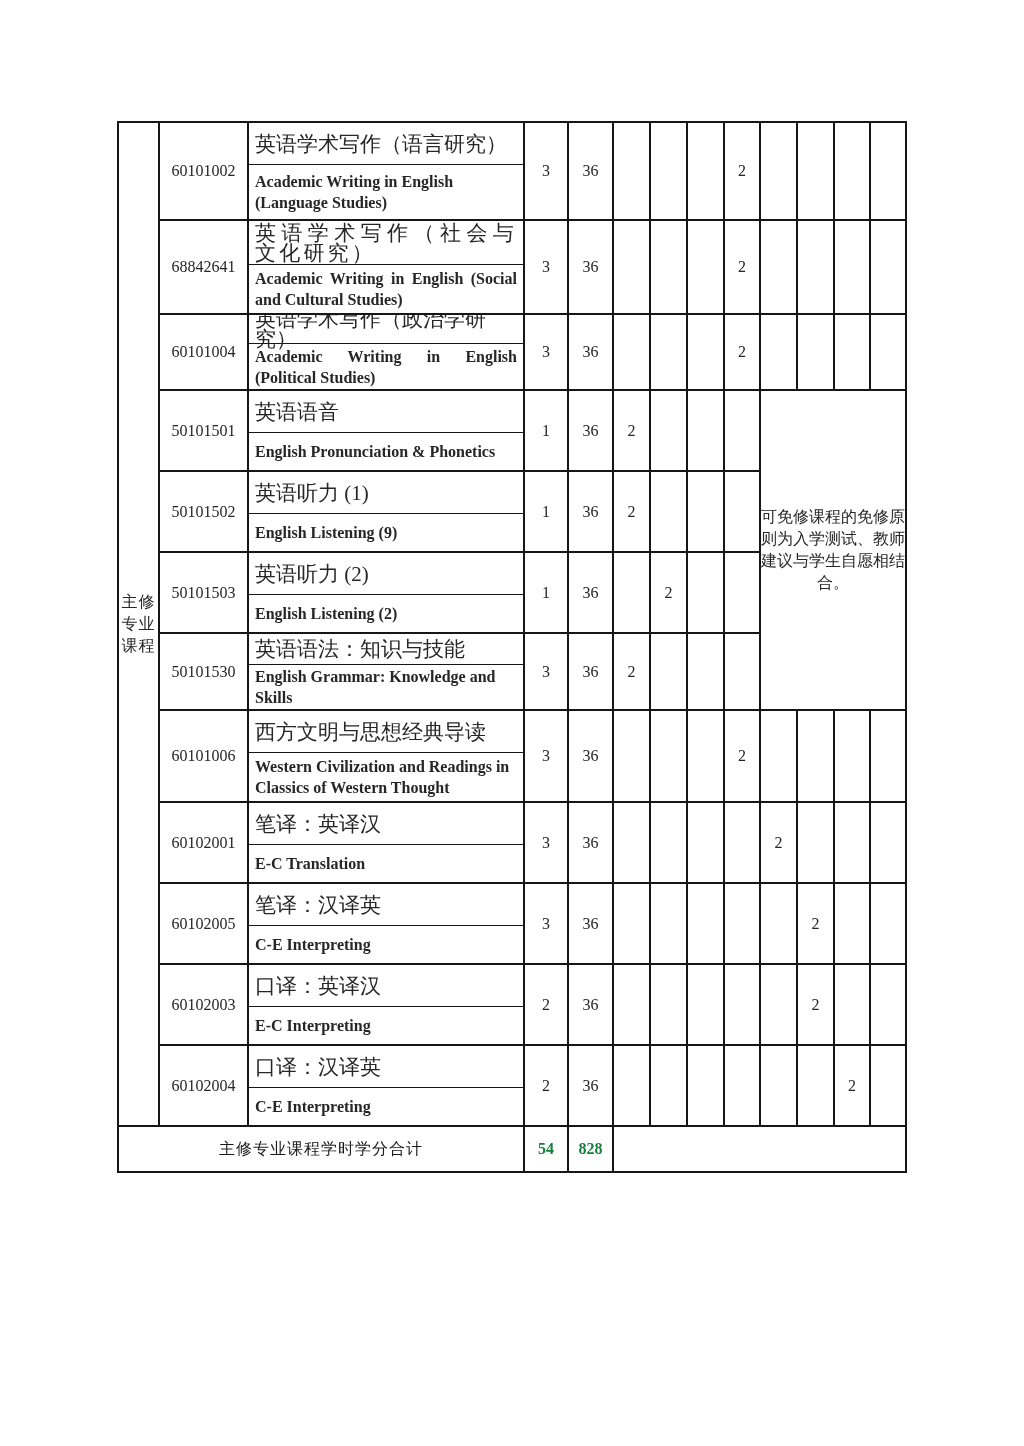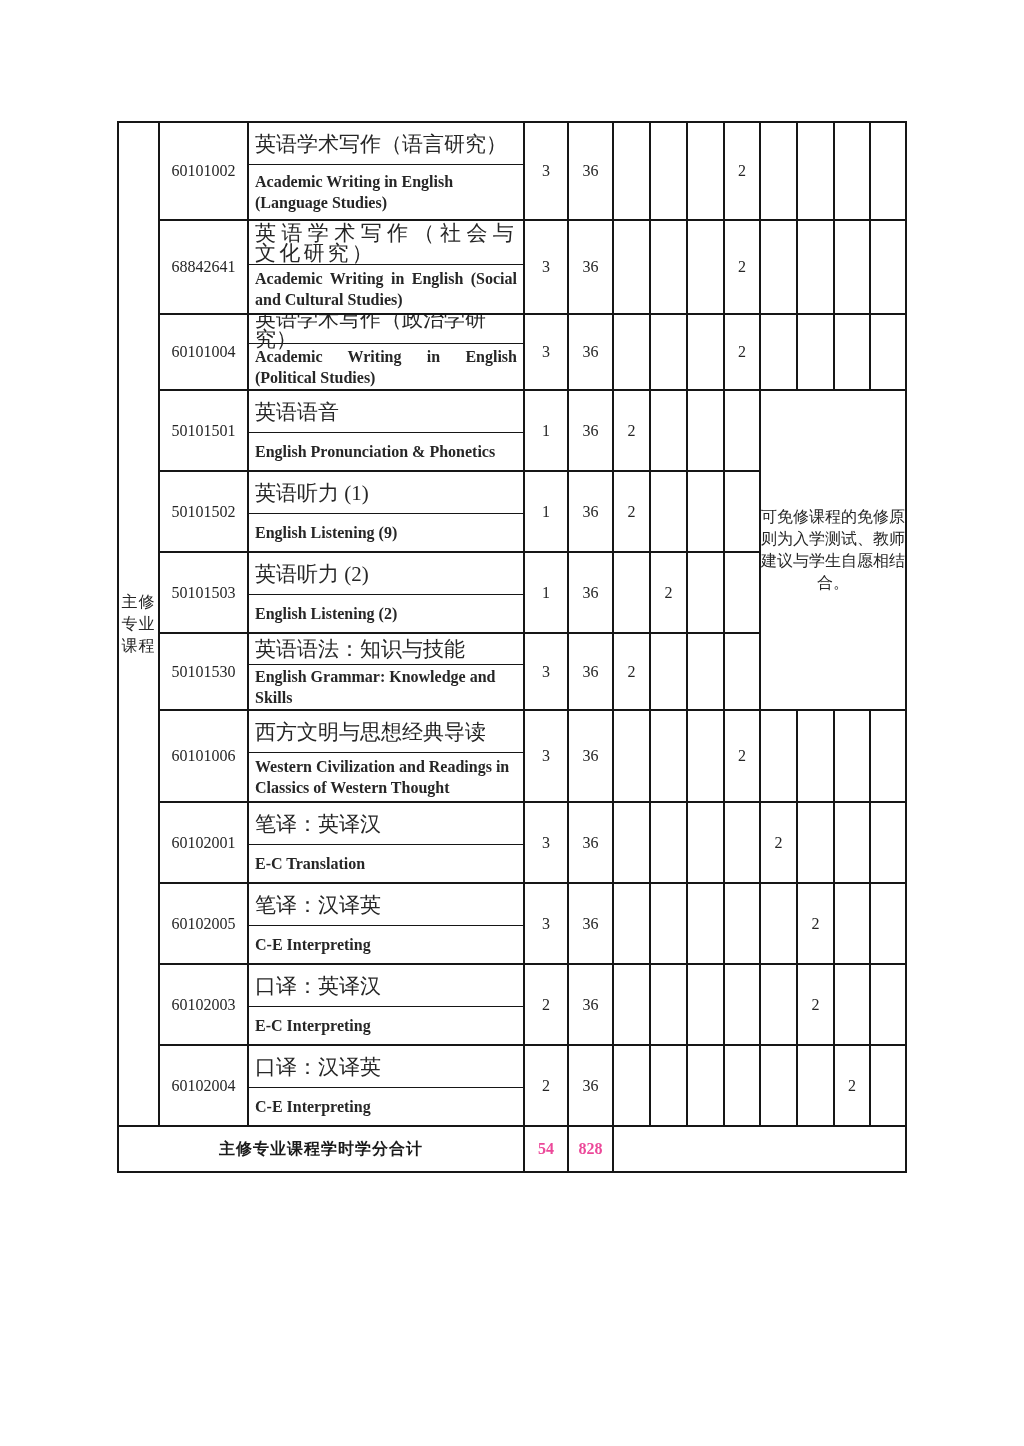--- a/index.html
+++ b/index.html
@@ -56,26 +56,26 @@
   td.note-cell{
     font-size:15px;
     line-height:22px;
     text-align:left;
     padding:4px 5px;
     vertical-align:middle;
   }
   tr.footer-row{height:46px;}
   td.footer-label-cell{
     font-family:"Liberation Sans","DejaVu Sans",sans-serif;
-    font-weight:bold;
+    font-weight:normal;
     font-size:19px;
     letter-spacing:1px;
     color:#1a1a1a;
   }
-  td.footer-num-cell{font-weight:bold;font-size:17px;color:#ec4899;}
+  td.footer-num-cell{font-weight:bold;font-size:17px;color:#15803d;}
 </style>
 </head>
 <body>
 
 <div class="page">
   <table class="curriculum">
     <colgroup>
       <col style="width:41px">
         <col style="width:89px">
         <col style="width:276px">

